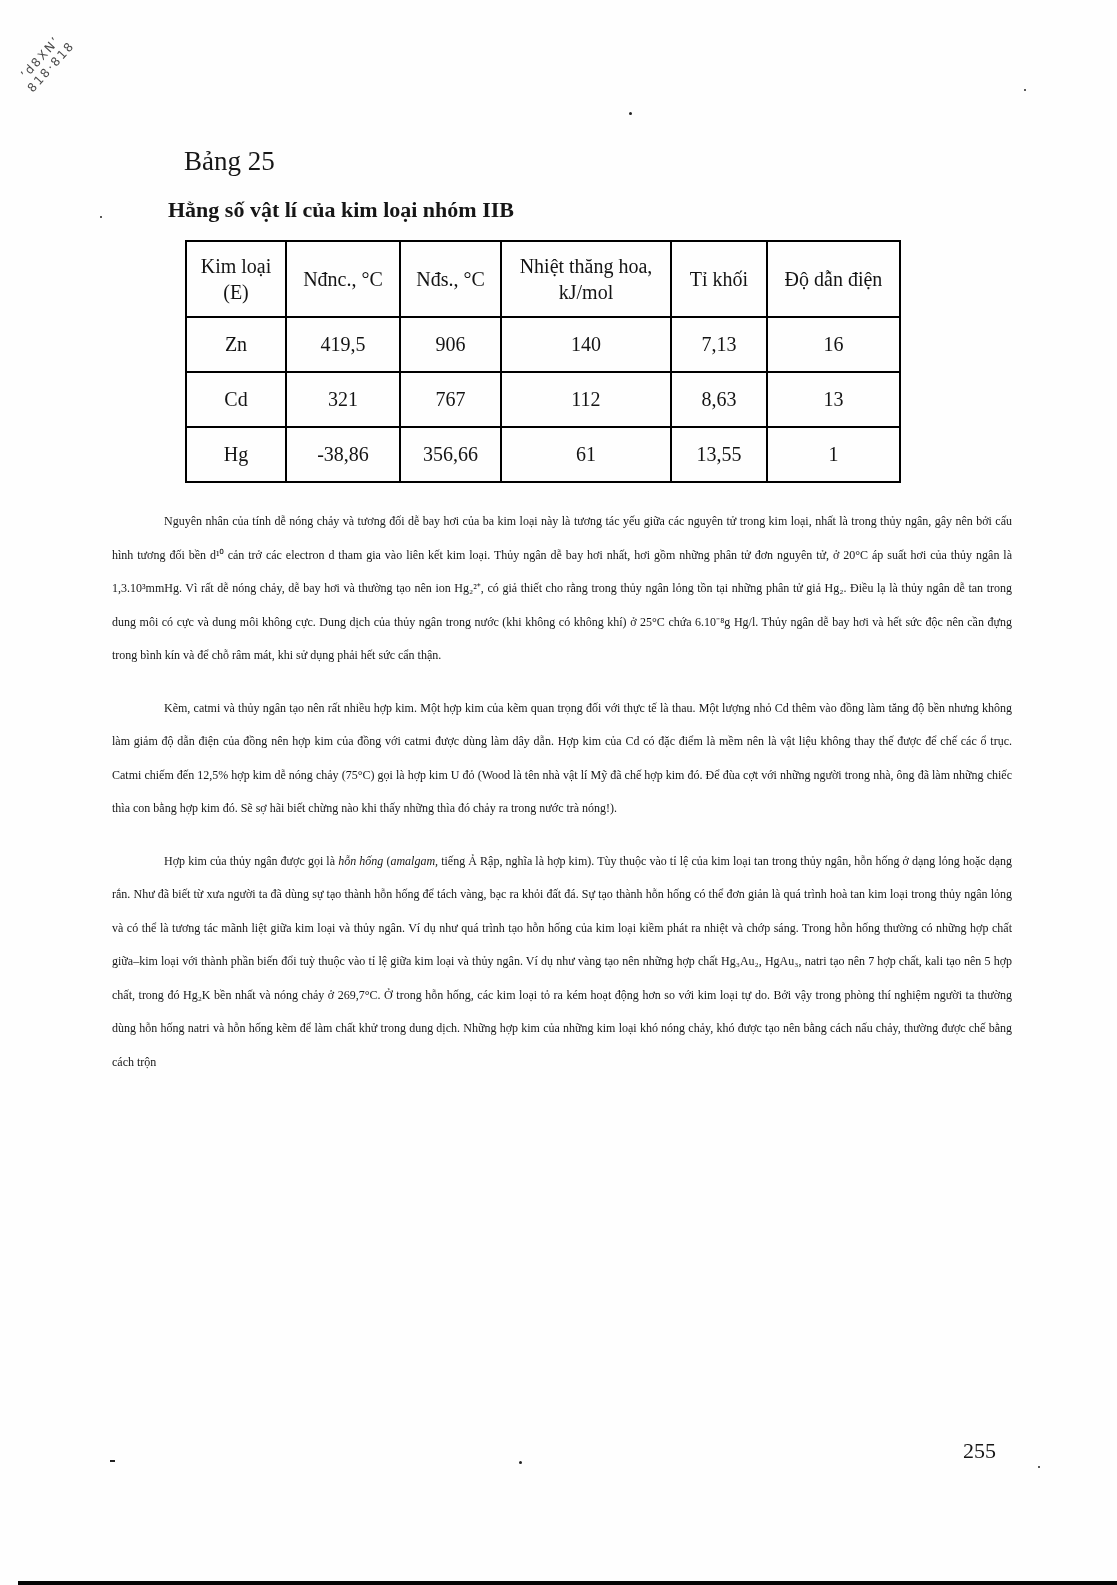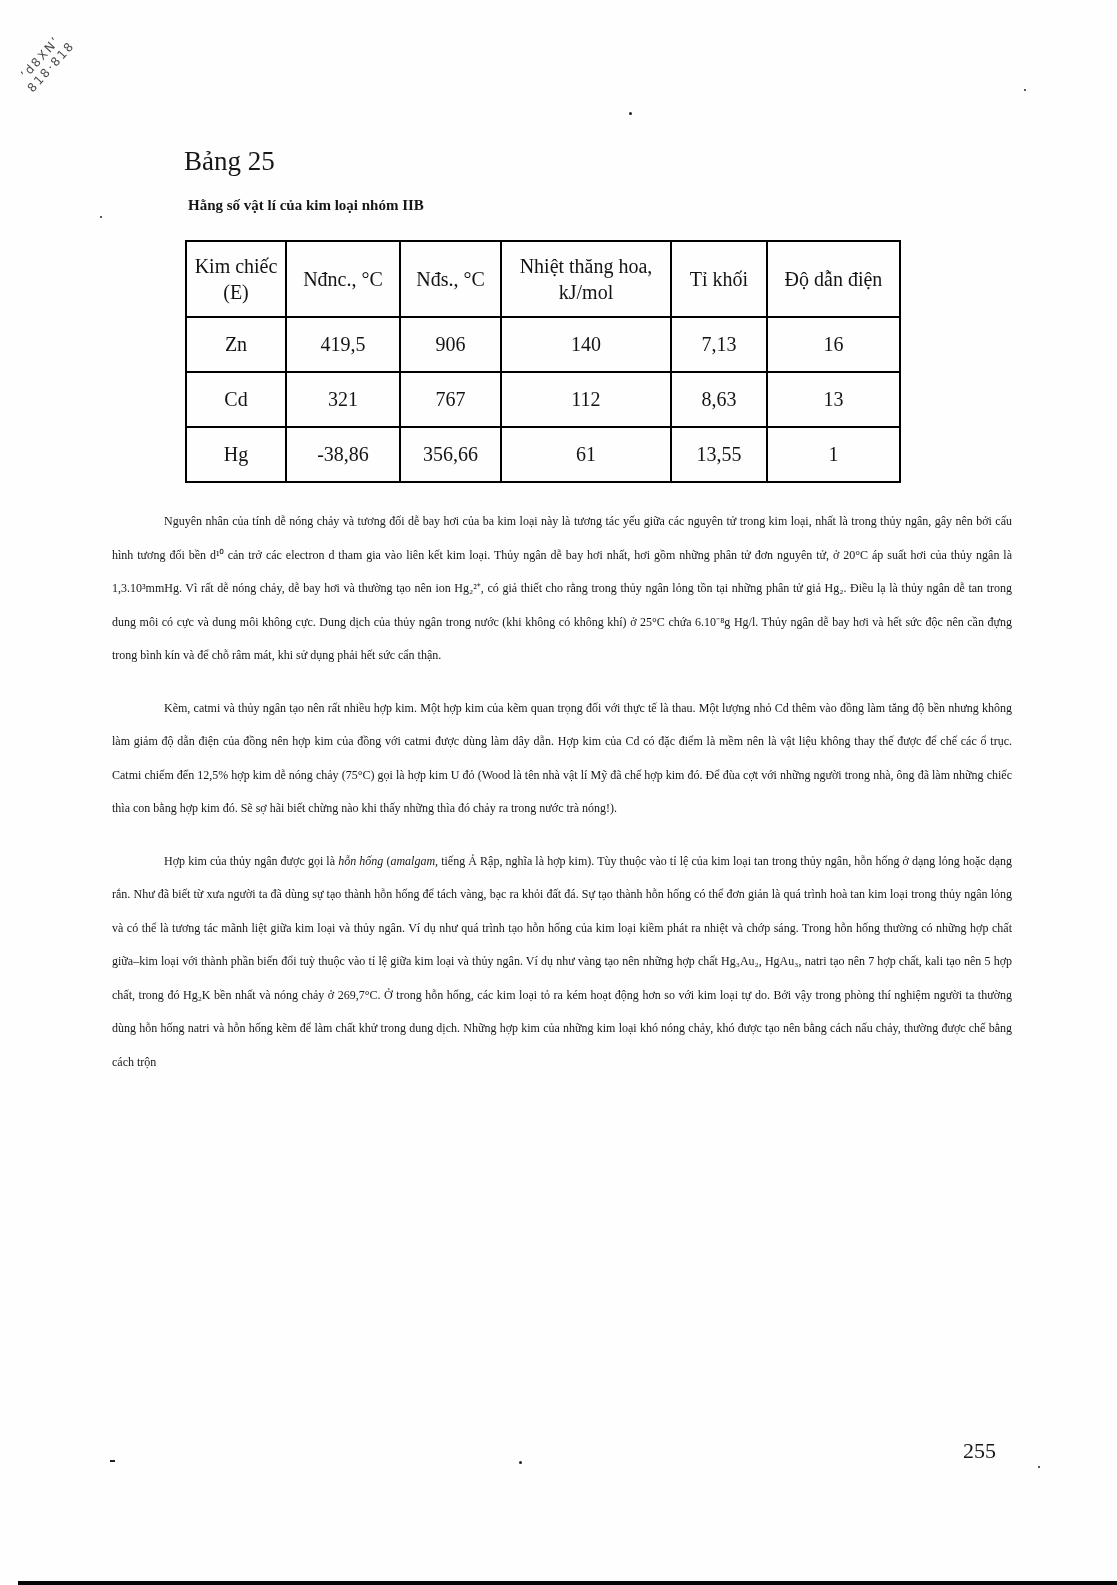--- a/index.html
+++ b/index.html
@@ -19,22 +19,22 @@
     font-family:"DejaVu Sans", sans-serif;
     font-size:12px;line-height:14px;letter-spacing:2px;
     color:#2b2b2b;text-align:center;opacity:.85;
   }
   
   .bang-label{
     position:absolute;left:184px;top:146px;
     font-size:27px;
   }
   .bang-title{
-    position:absolute;left:188px;top:197px;
-    font-size:15px;font-weight:bold;
+    position:absolute;left:168px;top:197px;
+    font-size:22px;font-weight:bold;
   }
   
   table.iib{
     position:absolute;left:185px;top:240px;
     border-collapse:collapse;
     font-size:20px;
     table-layout:fixed;
   }
   table.iib th, table.iib td{
     border:2px solid #000;
@@ -88,21 +88,21 @@
     <colgroup>
       <col style="width:100px">
         <col style="width:114px">
         <col style="width:101px">
       <col style="width:170px">
         <col style="width:96px">
         <col style="width:133px">
     </colgroup>
     <thead>
       <tr>
-        <th>Kim chiếc (E)</th>
+        <th>Kim loại (E)</th>
         <th>Nđnc., °C</th>
         <th>Nđs., °C</th>
         <th>Nhiệt thăng hoa, kJ/mol</th>
         <th>Tỉ khối</th>
         <th>Độ dẫn điện</th>
       </tr>
     </thead>
     <tbody>
       <tr>
         <td>Zn</td>

